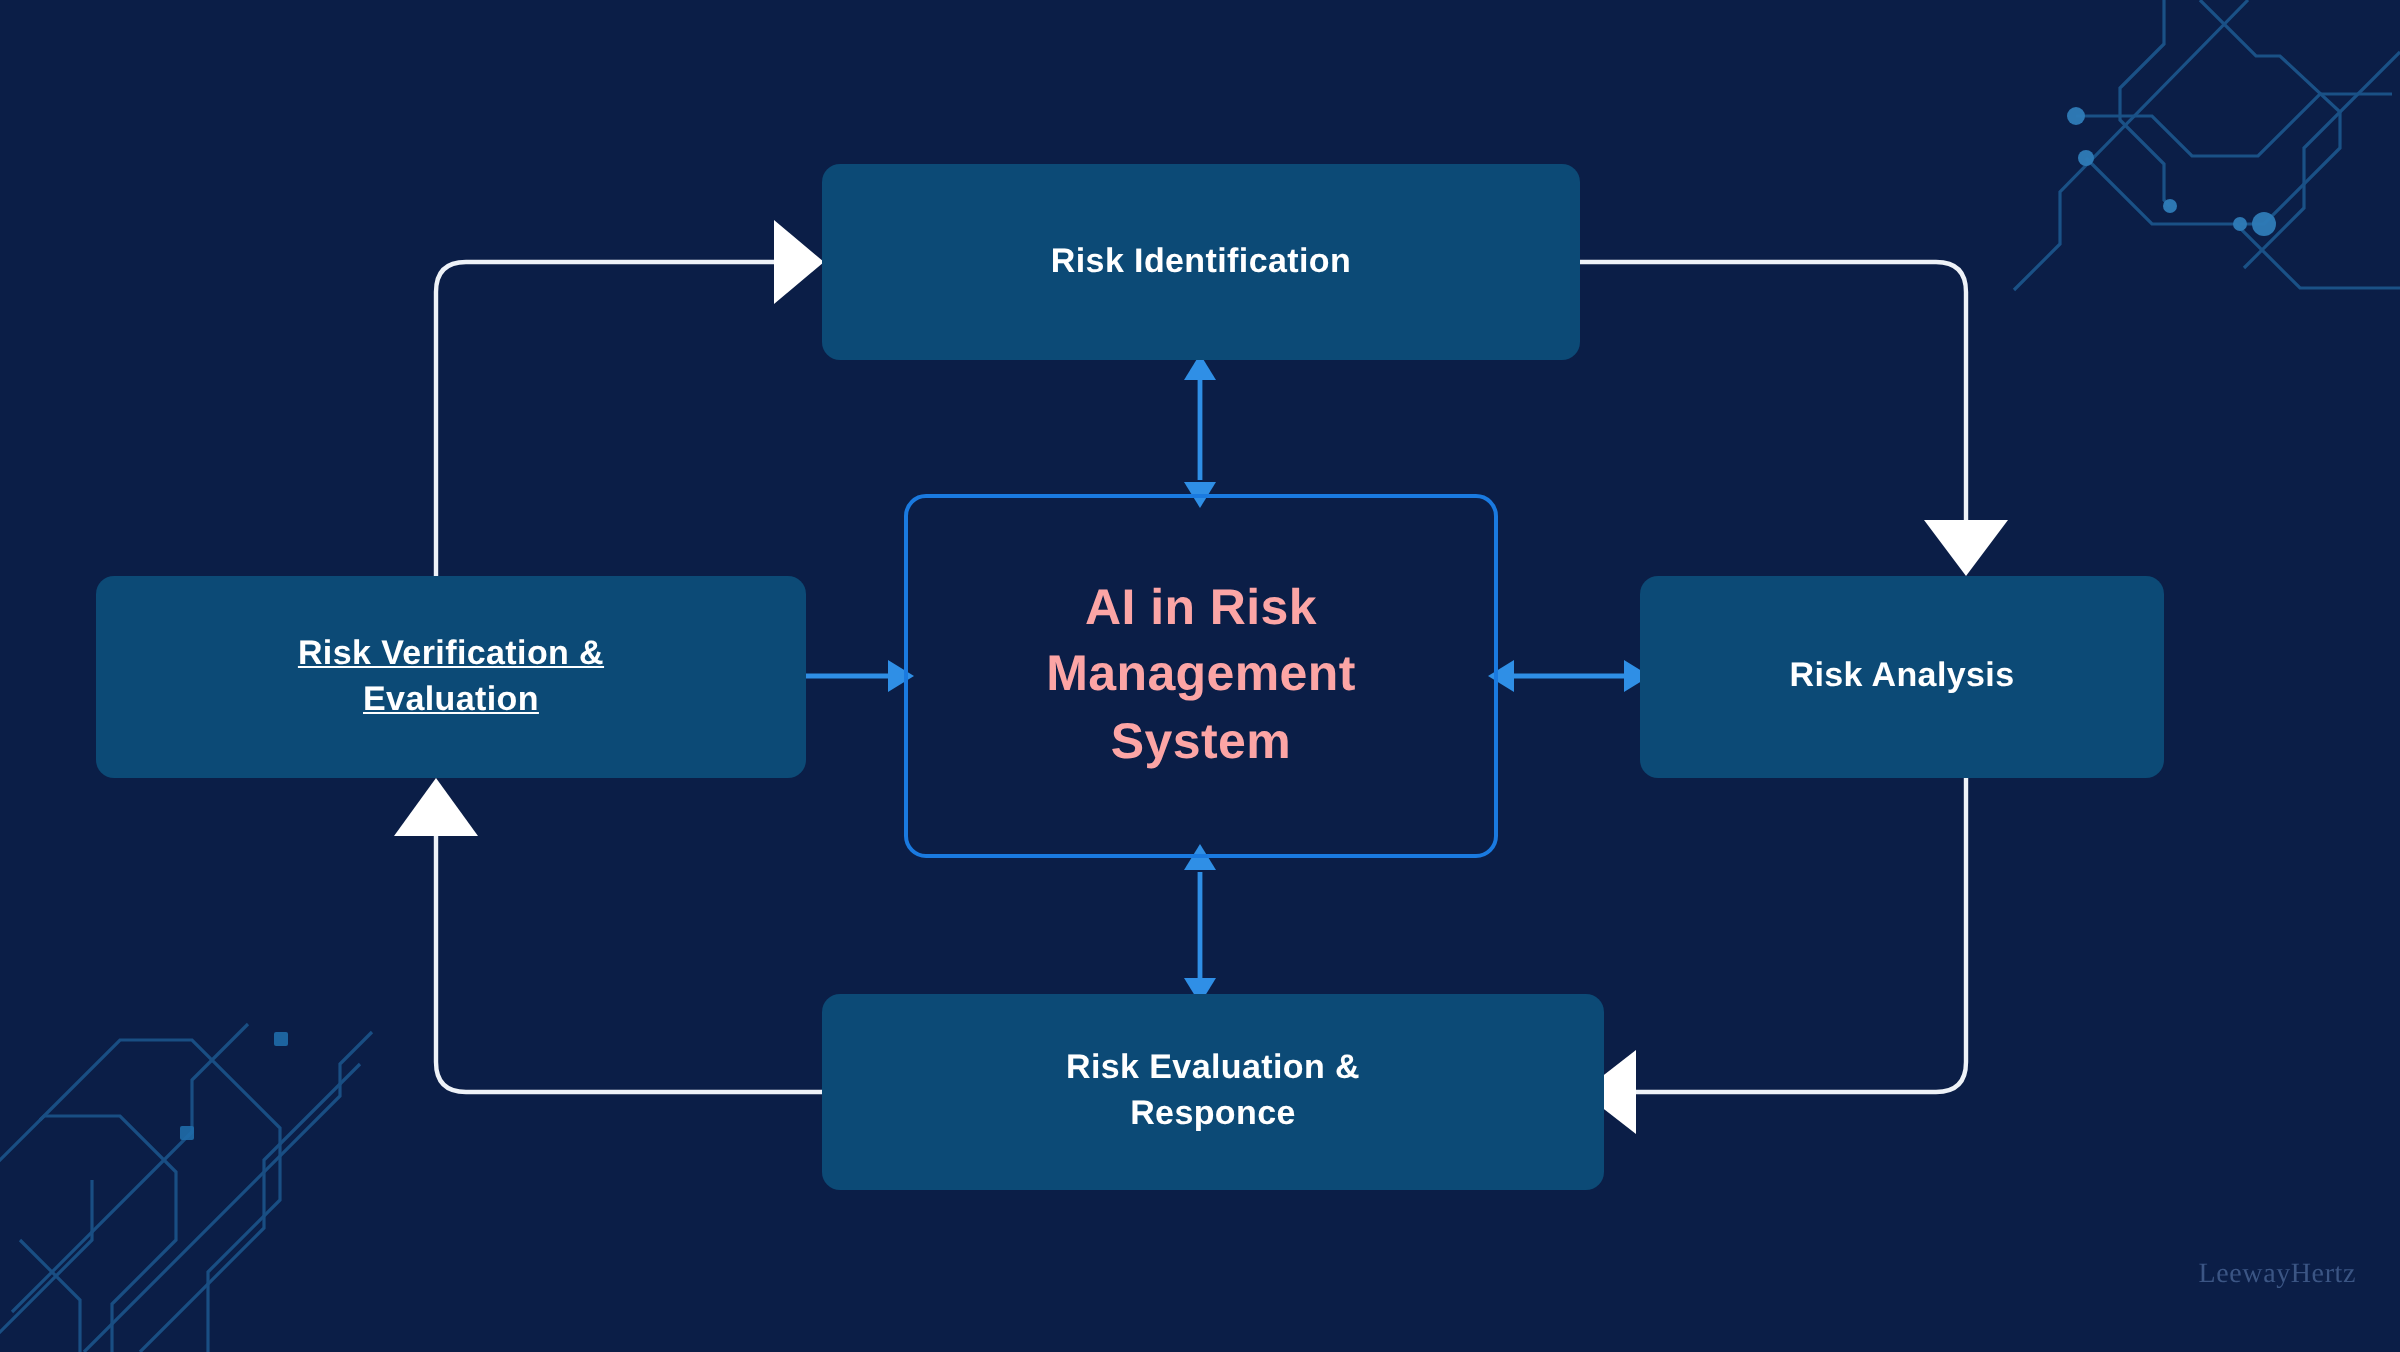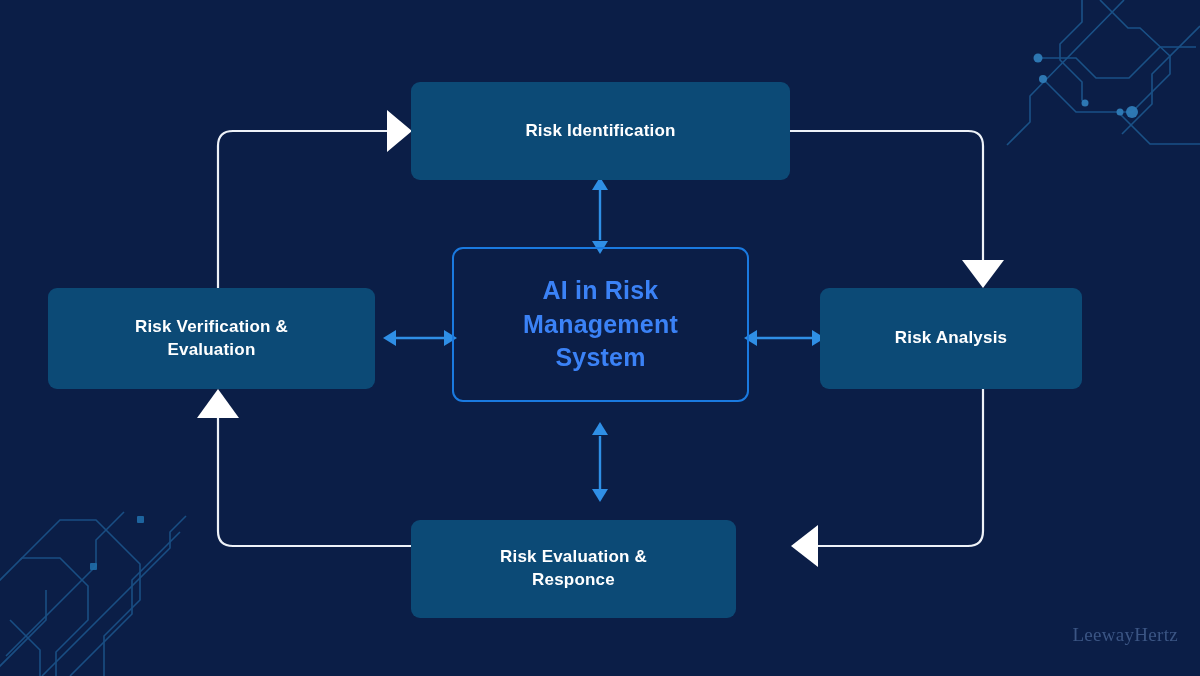--- a/index.html
+++ b/index.html
@@ -29,45 +29,45 @@
     text-align:center;
     color:#ffffff;
     font-weight:bold;
     font-size:17px;
     line-height:1.33;
     letter-spacing:.2px;
     padding:6px 14px;
   }
   #node-top    { left:411px; top:82px;  width:379px; height:98px; }
   #node-right  { left:820px; top:288px; width:262px; height:101px; }
-  #node-bottom { left:411px; top:497px; width:325px; height:98px;margin-top:23px; }
-  #node-left   { left:48px;  top:288px; width:327px; height:101px; }
+  #node-bottom { left:411px; top:497px; width:391px; height:98px; }
+  #node-left   { left:48px;  top:288px; width:355px; height:101px;text-decoration:underline; }
 
   .hub {
     position:absolute;
-    left:452px; top:247px; width:297px; height:155px;
+    left:452px; top:247px; width:297px; height:182px;
     background:transparent;
     border:2px solid #1a7ae0;
     border-radius:11px;
     display:flex;
     align-items:center;
     justify-content:center;
     text-align:center;
-    color:#3b82f6;
+    color:#fca5a5;
     font-weight:bold;
     font-size:25px;
     line-height:1.34;
     letter-spacing:.2px;
   }
 
   .watermark {
     position:absolute;
     right:22px; bottom:30px;
     font-family:"Liberation Serif", serif;
-    font-size:19px;
+    font-size:14px;
     color:#3b5584;
     letter-spacing:.3px;
   }
 </style>
 </head>
 <body>
 
 <div class="stage">
 
   <svg class="decor" width="1200" height="676" viewBox="0 0 1200 676" aria-hidden="true">

